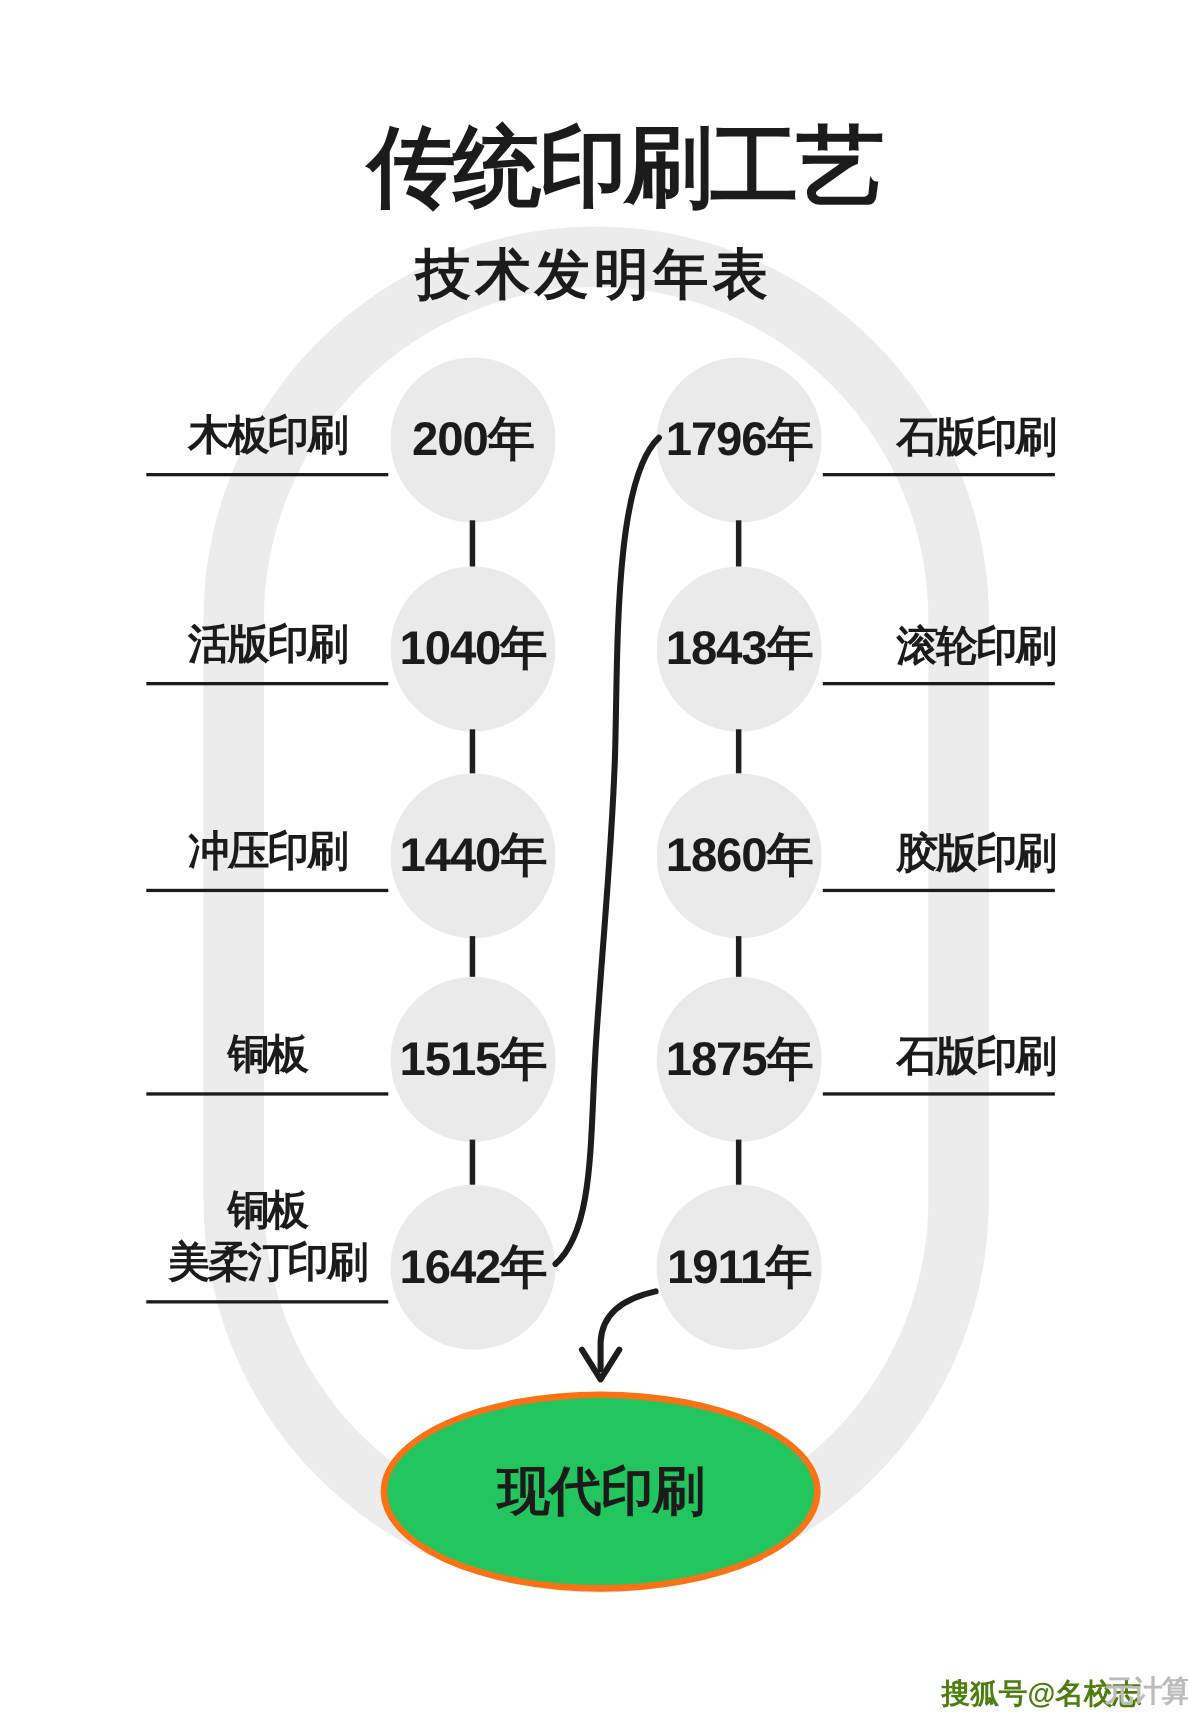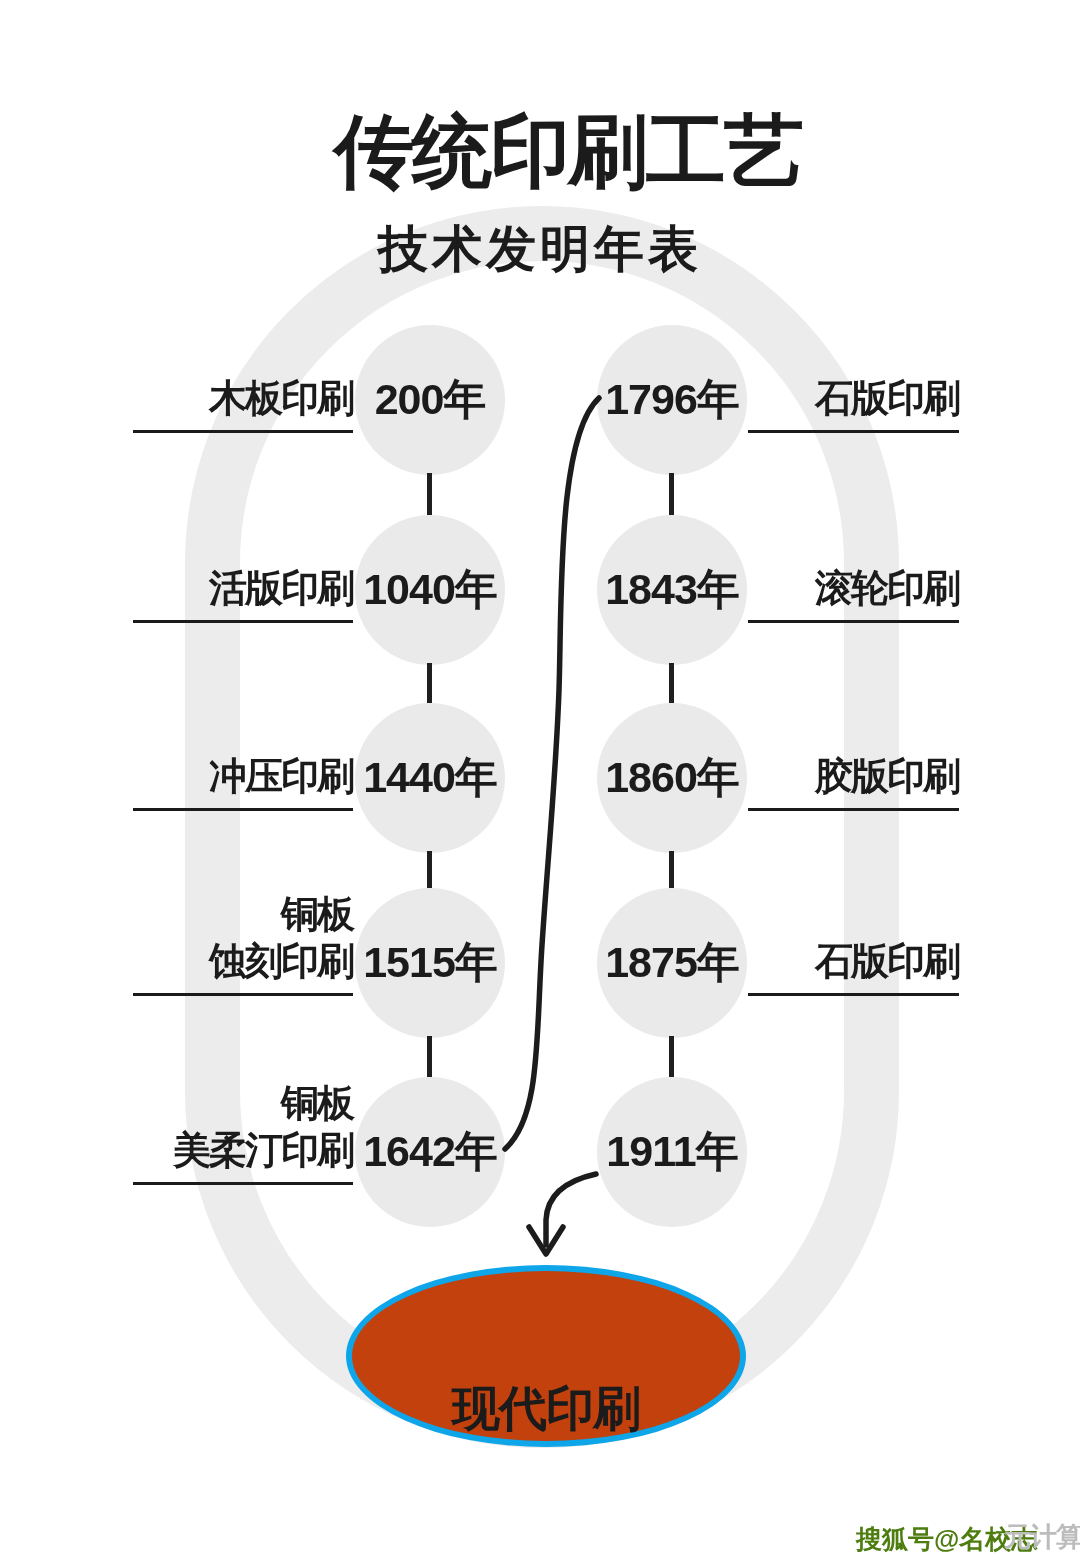--- a/index.html
+++ b/index.html
@@ -34,30 +34,30 @@
   .vline { position:absolute; width:5px; background:#1f1f1f; }
   .vx-left  { left:427px; }
   .vx-right { left:669px; }
   .label {
     position:absolute; display:flex; flex-direction:column; justify-content:flex-end;
     height:112px; padding-bottom:8px; box-sizing:content-box;
     border-bottom:3px solid #1b1b1b;
     font-size:38px; font-weight:900; letter-spacing:-2px; line-height:47px;
     white-space:nowrap;
   }
-  .label.side-left  { left:133px; width:220px; align-items:flex-end; text-align:left; }
+  .label.side-left  { left:133px; width:220px; align-items:center; text-align:left;font-family:Liberation Mono, monospace; }
   .label.side-right { left:748px; width:211px; align-items:flex-end; text-align:right; }
   .connector-svg {
     position:absolute; left:0; top:0; width:1080px; height:1563px;
     pointer-events:none;
   }
   .final-node {
     position:absolute; left:346px; top:1265px; width:400px; height:182px;
-    box-sizing:border-box; background:#c2410c; border:6px solid #0ea5e9;
-    border-radius:50%; display:flex; align-items:flex-end; justify-content:center;
+    box-sizing:border-box; background:#22c55e; border:6px solid #f97316;
+    border-radius:50%; display:flex; align-items:center; justify-content:center;
     font-size:48px; font-weight:900; letter-spacing:-1px;
   }
   .wm-black {
     position:absolute; left:856px; top:1522px; font-size:26px; font-weight:700;
     color:#4d7c0f; white-space:nowrap;
   }
   .wm-gray {
     position:absolute; left:1004px; top:1519px; font-size:27px; font-weight:900;
     color:#bcbcbc; letter-spacing:-1px; white-space:nowrap;
   }
@@ -79,21 +79,20 @@
   <div class="label side-left" style="top:688px">
     <span>冲压印刷</span>
     <span></span>
   </div>
   <div class="label side-left" style="top:500px">
     <span>活版印刷</span>
     <span></span>
   </div>
   <div class="label side-left" style="top:873px">
     <span>铜板</span>
-    <span>蚀刻印刷</span>
   </div>
   <div class="label side-left" style="top:1062px">
     <span>铜板</span>
     <span>美柔汀印刷</span>
   </div>
 
   <div class="label side-right" style="top:310px">
     <span>石版印刷</span>
     <span></span>
   </div>

